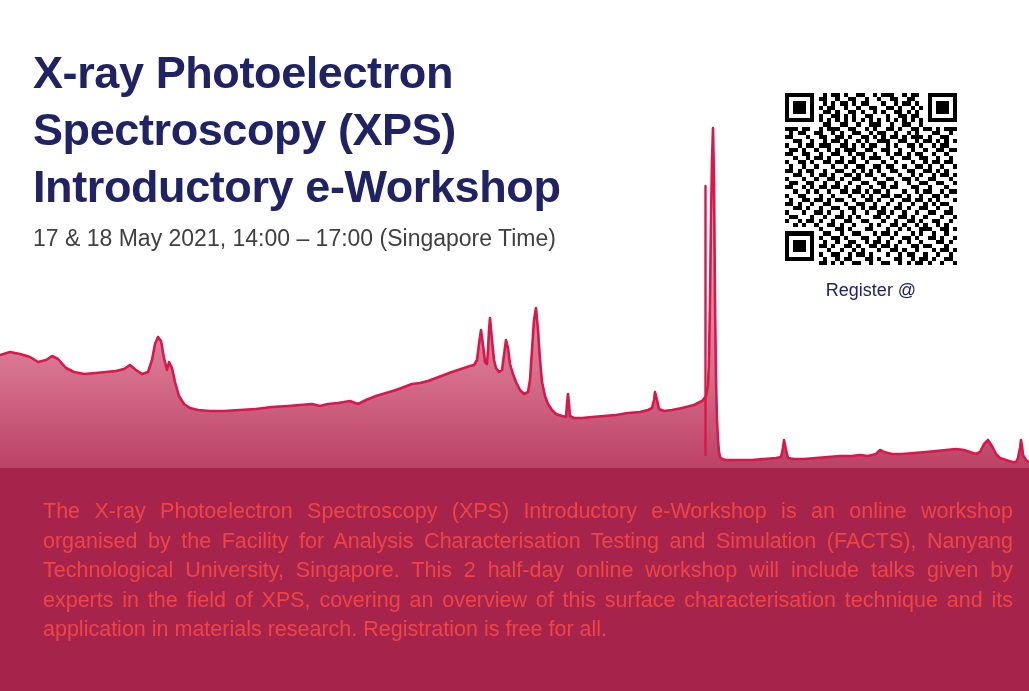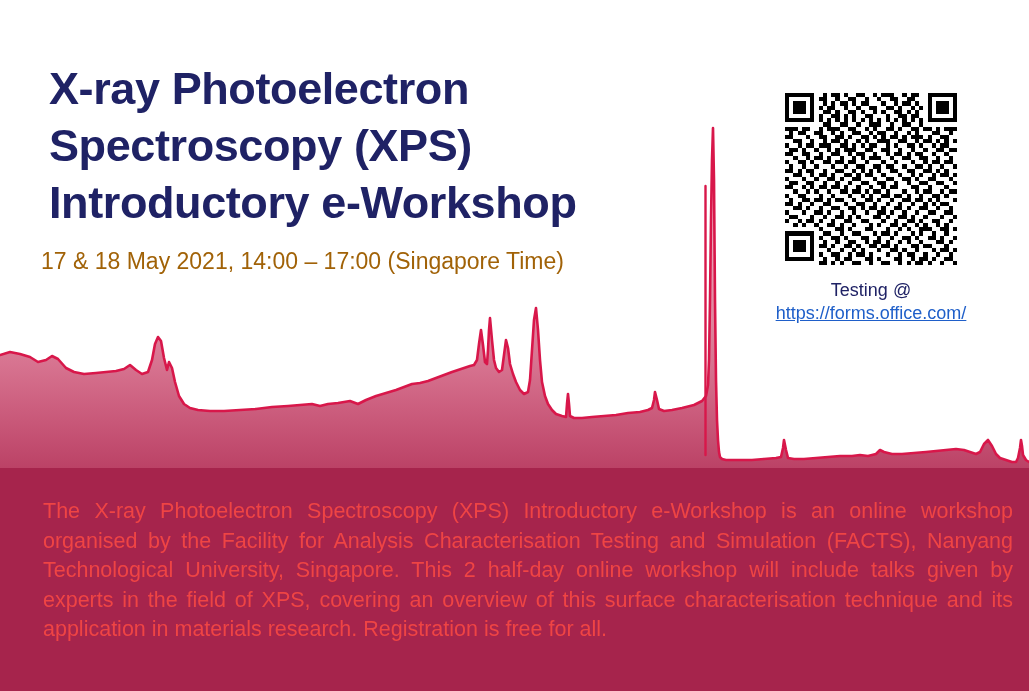--- a/index.html
+++ b/index.html
@@ -53,29 +53,29 @@
     top: 44px;
     width: 700px;
     z-index: 3;
   }
   .poster-title {
     font-size: 45px;
     line-height: 57px;
     font-weight: bold;
     color: #1F2265;
     letter-spacing: -0.4px;
-    margin: 16px;
+    margin: 0;
     white-space: pre-line;
   }
   .poster-subtitle {
-    margin: 9px 0 0 8px;
+    margin: 9px 0 0 0;
     font-size: 23px;
     line-height: 29px;
     font-weight: normal;
-    color: #a16207;
+    color: #404040;
   }
 
   
   .qr-block {
     position: absolute;
     left: 757px;
     top: 93px;
     width: 228px;
     z-index: 3;
     text-align: center;
@@ -679,19 +679,18 @@
             <rect x="23" y="40" width="2" height="1"></rect>
             <rect x="27" y="40" width="1" height="1"></rect>
             <rect x="29" y="40" width="1" height="1"></rect>
             <rect x="31" y="40" width="2" height="1"></rect>
             <rect x="34" y="40" width="1" height="1"></rect>
             <rect x="37" y="40" width="1" height="1"></rect>
             <rect x="40" y="40" width="1" height="1"></rect>
         </g>
       </svg>
     </div>
-    <div class="qr-caption">Testing @</div>
-    <a class="qr-link">https://forms.office.com/</a>
+    <div class="qr-caption">Register @</div>
   </div>
 
   <p class="body-text">The X-ray Photoelectron Spectroscopy (XPS) Introductory e-Workshop is an  online workshop organised by the Facility for Analysis Characterisation Testing and Simulation (FACTS), Nanyang Technological University, Singapore. This 2 half-day online workshop will include talks given by experts in the field of XPS, covering an overview of this surface characterisation technique and its application in materials research. Registration is free for all.</p>
 
 </div>
 
 </body></html>

